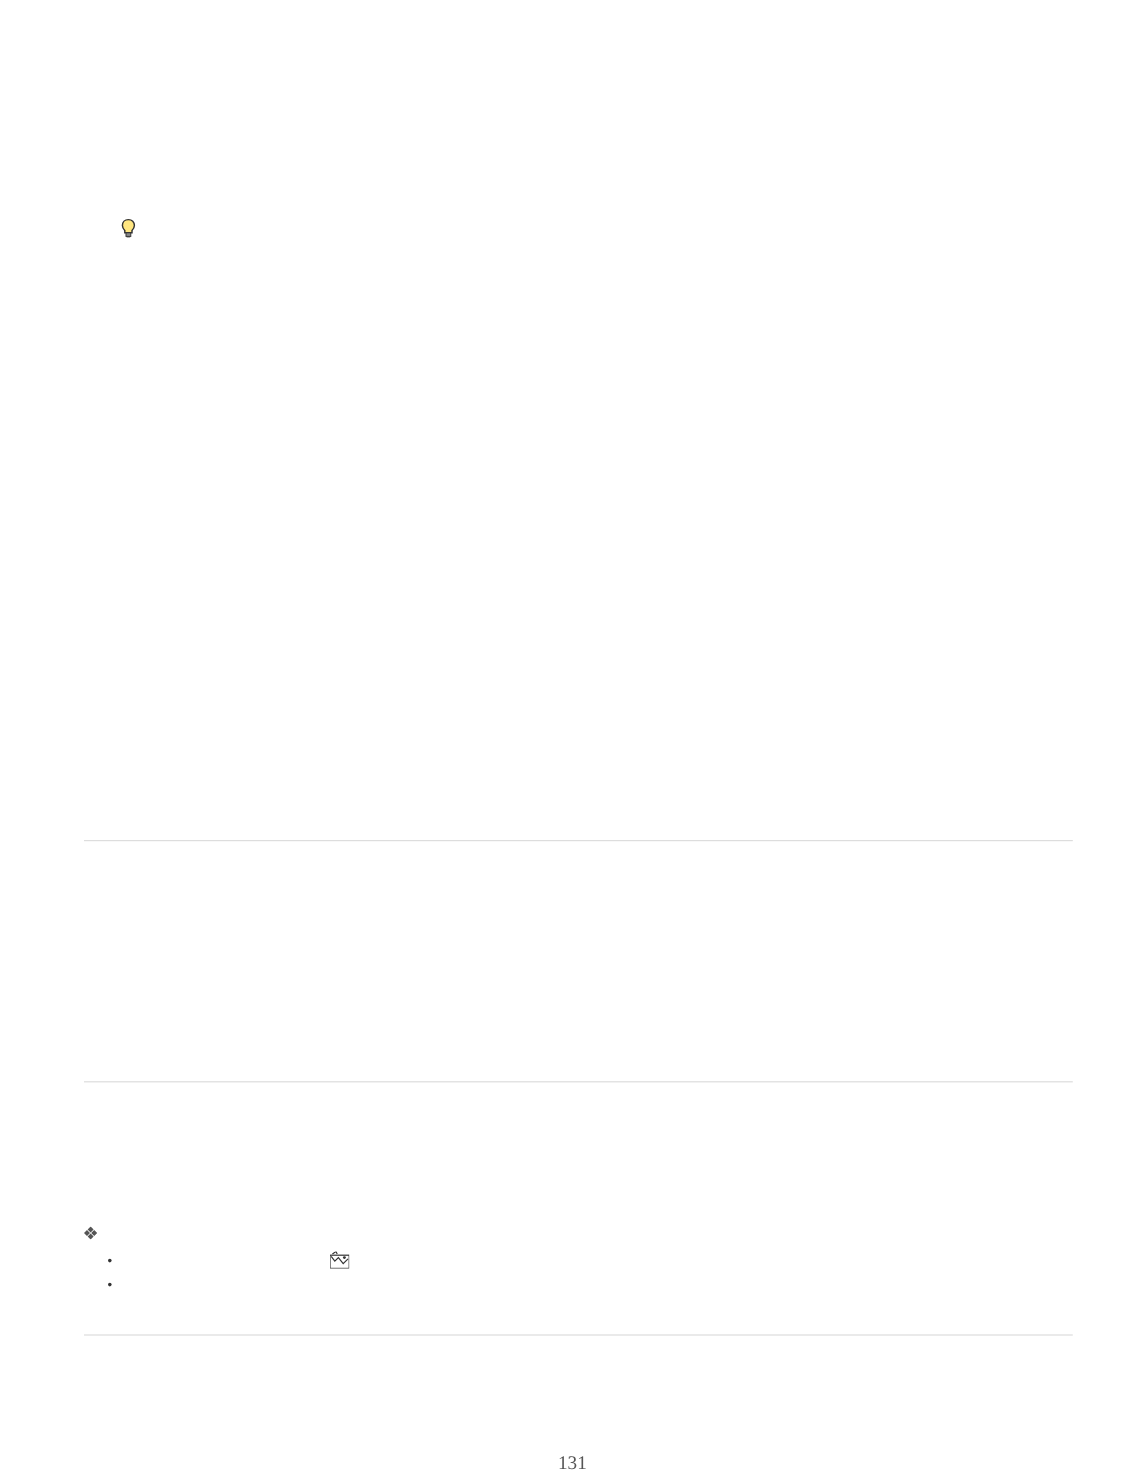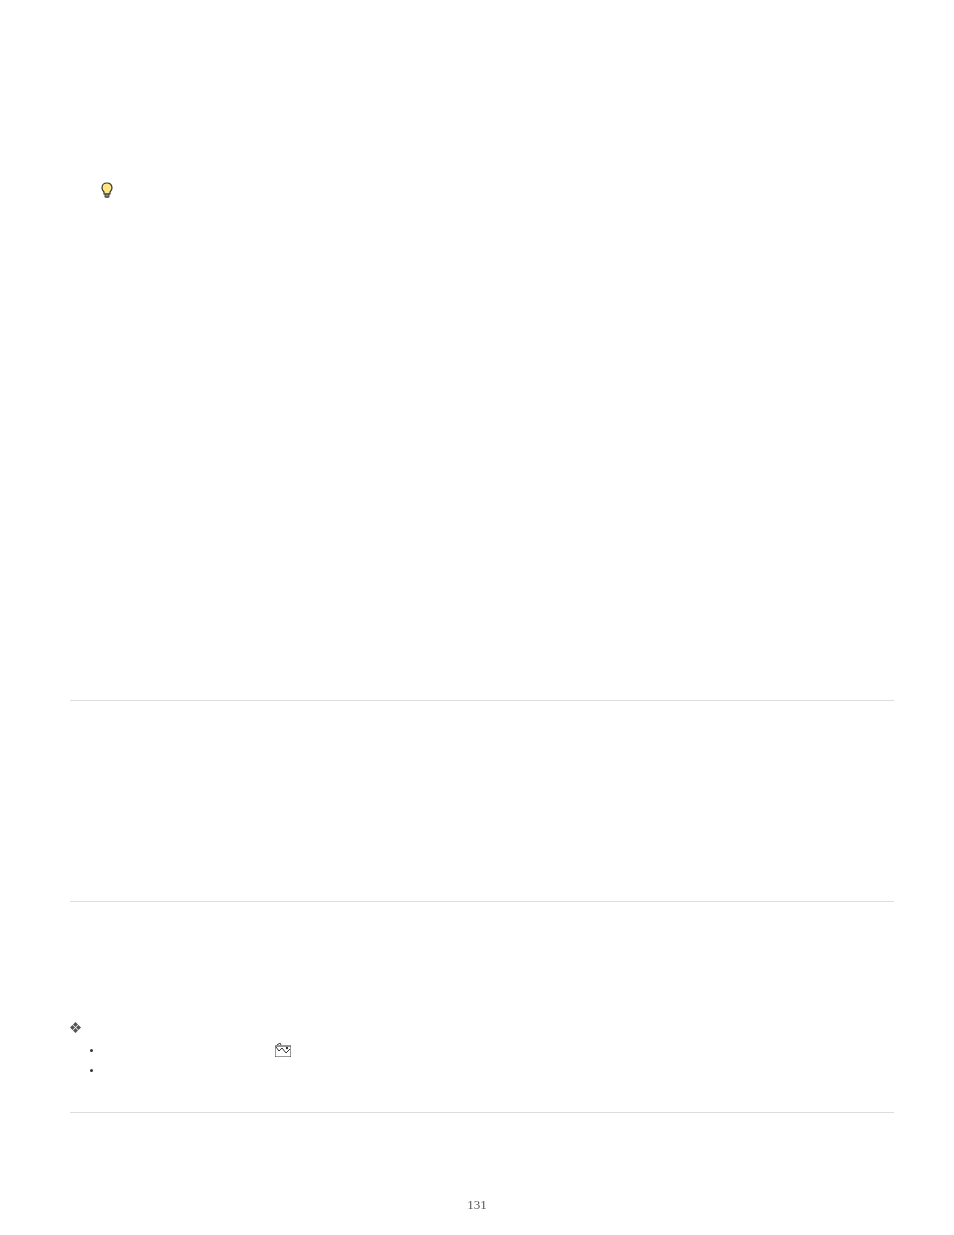--- a/index.html
+++ b/index.html
@@ -66,24 +66,24 @@
     margin-right: 12px;
     flex-shrink: 0;
   }
   .toolbar-icon {
     width: 16px;
     height: 14px;
     margin-left: 170px;
   }
   .page-number {
     position: absolute;
-    bottom: 22px;
+    bottom: 6px;
     left: 50%;
     transform: translateX(-50%);
-    font-size: 13px;
+    font-size: 16px;
     color: #555555;
     margin-top: 40px;
   }
   .spacer-400 { height: 400px; }
   .spacer-150 { height: 130px; }
 </style>
 </head>
 <body>
 
 <div class="page">

